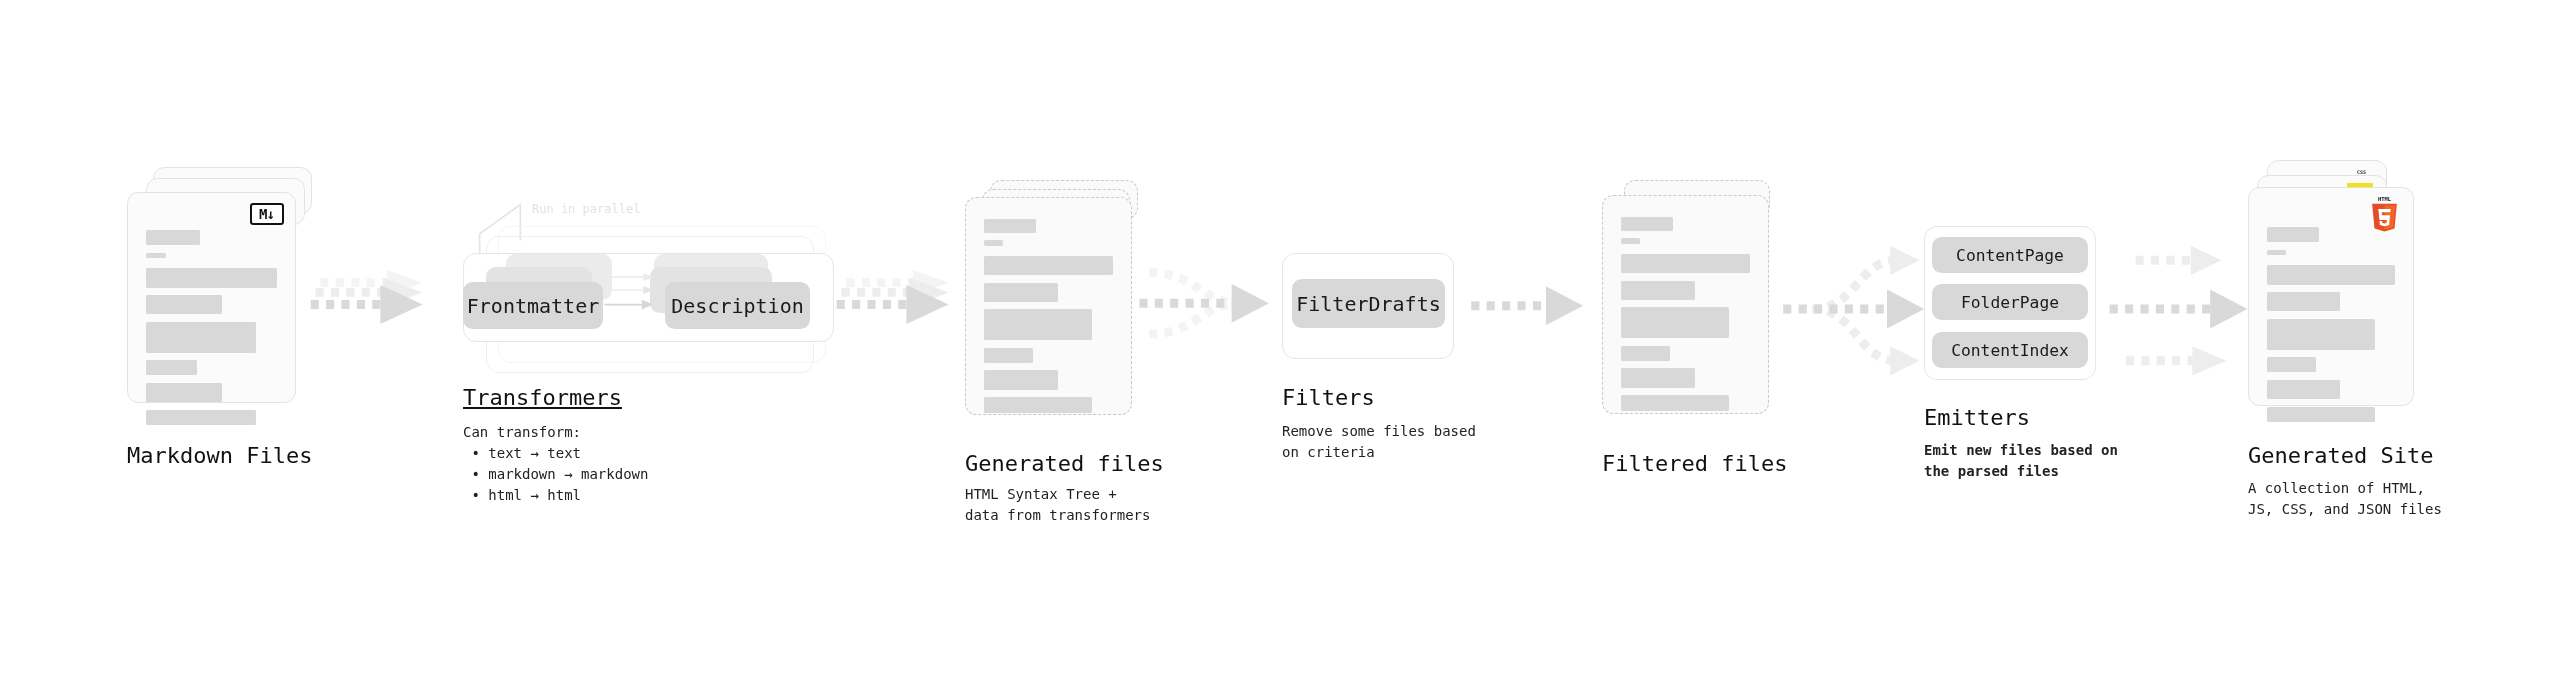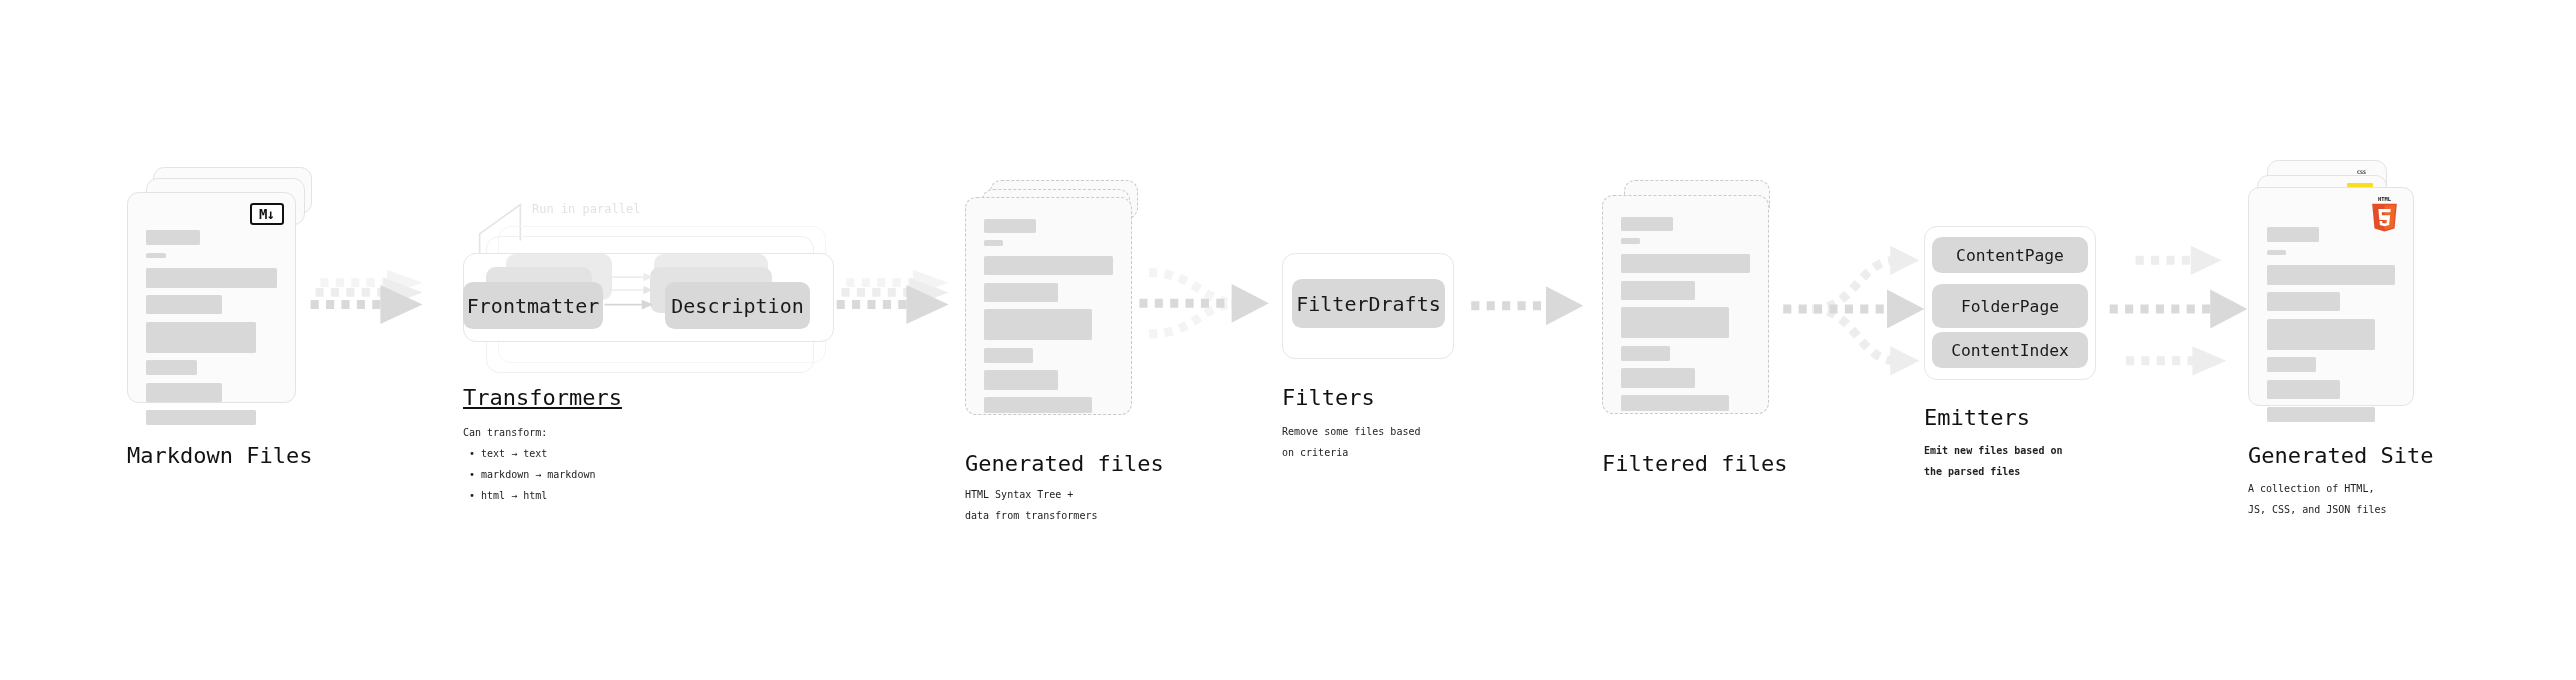--- a/index.html
+++ b/index.html
@@ -77,21 +77,21 @@
   
   .title{
     position:absolute;
     font-size:22px;
     color:#111;
     white-space:nowrap;
     letter-spacing:0px;
   }
   .sub{
     position:absolute;
-    font-size:10px;
+    font-size:14px;
     line-height:21px;
     color:#222;
     white-space:pre;
   }
   .annot{
     position:absolute;
     font-size:12px;
     color:#e2e2e2;
     white-space:nowrap;
     text-align:right;
@@ -247,21 +247,21 @@
     <polygon class="arrow-dim" points="136,12 172,30 136,48"></polygon>
     <path class="dash-dim" d="M40 90 C92 90 96 150 140 154" fill="none" stroke-width="11" stroke-dasharray="10 9"></path>
     <polygon class="arrow-dim" points="136,136 172,154 136,172"></polygon>
     <line class="dash-main" x1="4" y1="90" x2="134" y2="90" stroke-width="11" stroke-dasharray="10 9"></line>
     <polygon class="arrow-main" points="132,66 178,90 132,114"></polygon>
   </svg>
 
   <div class="node">
     <div class="group" style="left:1924px;top:226px;width:172px;height:154px;"></div>
     <div class="pill" style="left:1932px;top:237px;width:156px;height:36px;font-size:16.3px;">ContentPage</div>
-    <div class="pill" style="left:1932px;top:284px;width:156px;height:44px;font-size:16.3px;">FolderPage</div>
+    <div class="pill" style="left:1932px;top:284px;width:156px;height:36px;font-size:16.3px;">FolderPage</div>
     <div class="pill" style="left:1932px;top:332px;width:156px;height:36px;font-size:16.3px;">ContentIndex</div>
     <div class="title" style="left:1924px;top:405px;">Emitters</div>
     <div class="sub" style="left:1924px;top:440px;font-weight:bold;">Emit new files based on
 the parsed files</div>
   </div>
 
   <svg style="left:2106px;top:236px;width:163px;height:154px;" viewBox="0 0 200 190" width="163" height="154">
     <line class="dash-dim" x1="36" y1="30" x2="108" y2="30" stroke-width="11" stroke-dasharray="10 9"></line>
     <polygon class="arrow-dim" points="104,12 142,30 104,48"></polygon>
     <line class="dash-main" x1="4" y1="90" x2="130" y2="90" stroke-width="11" stroke-dasharray="10 9"></line>

